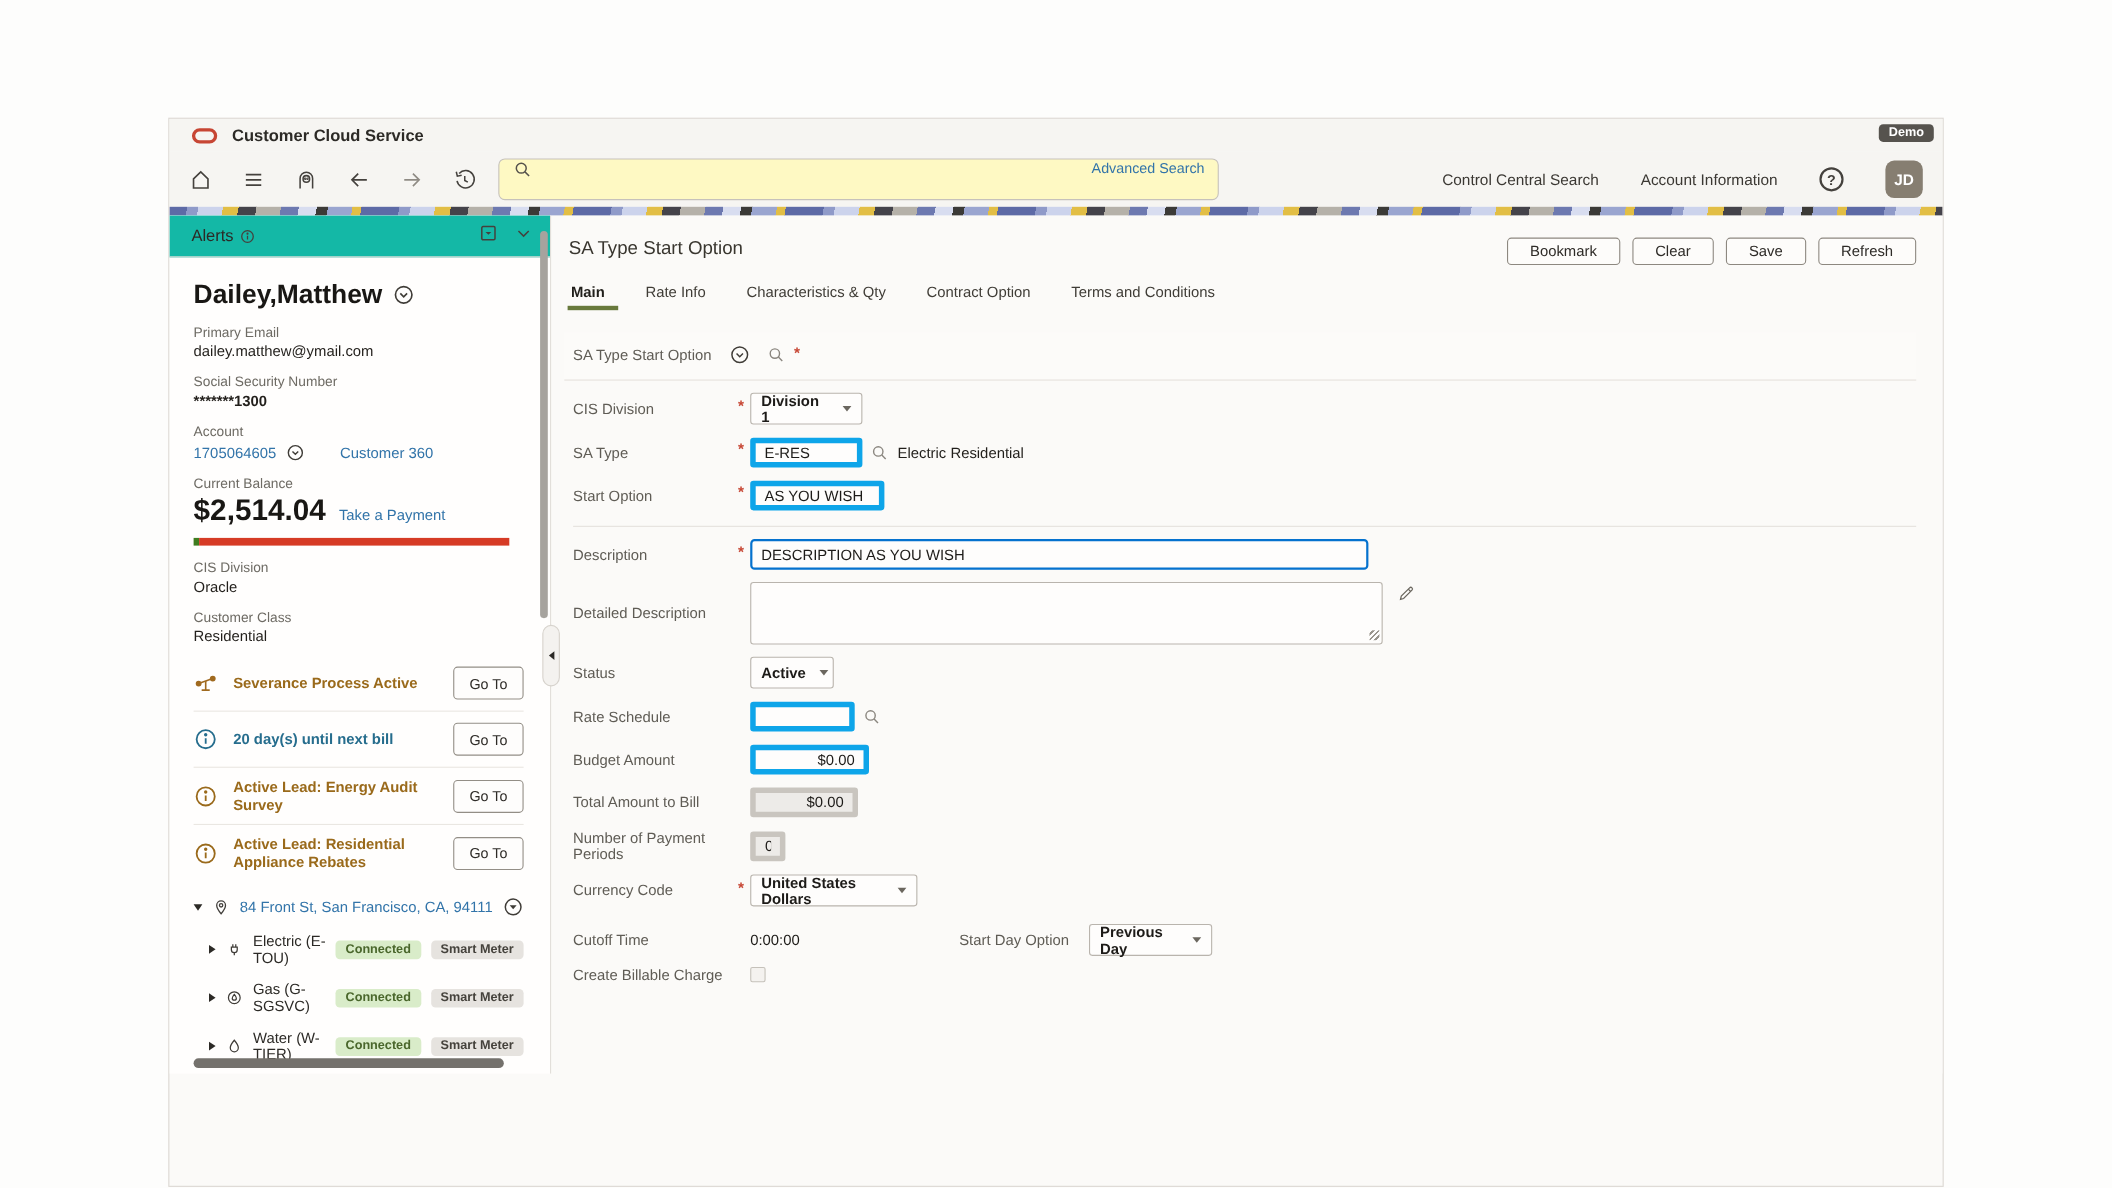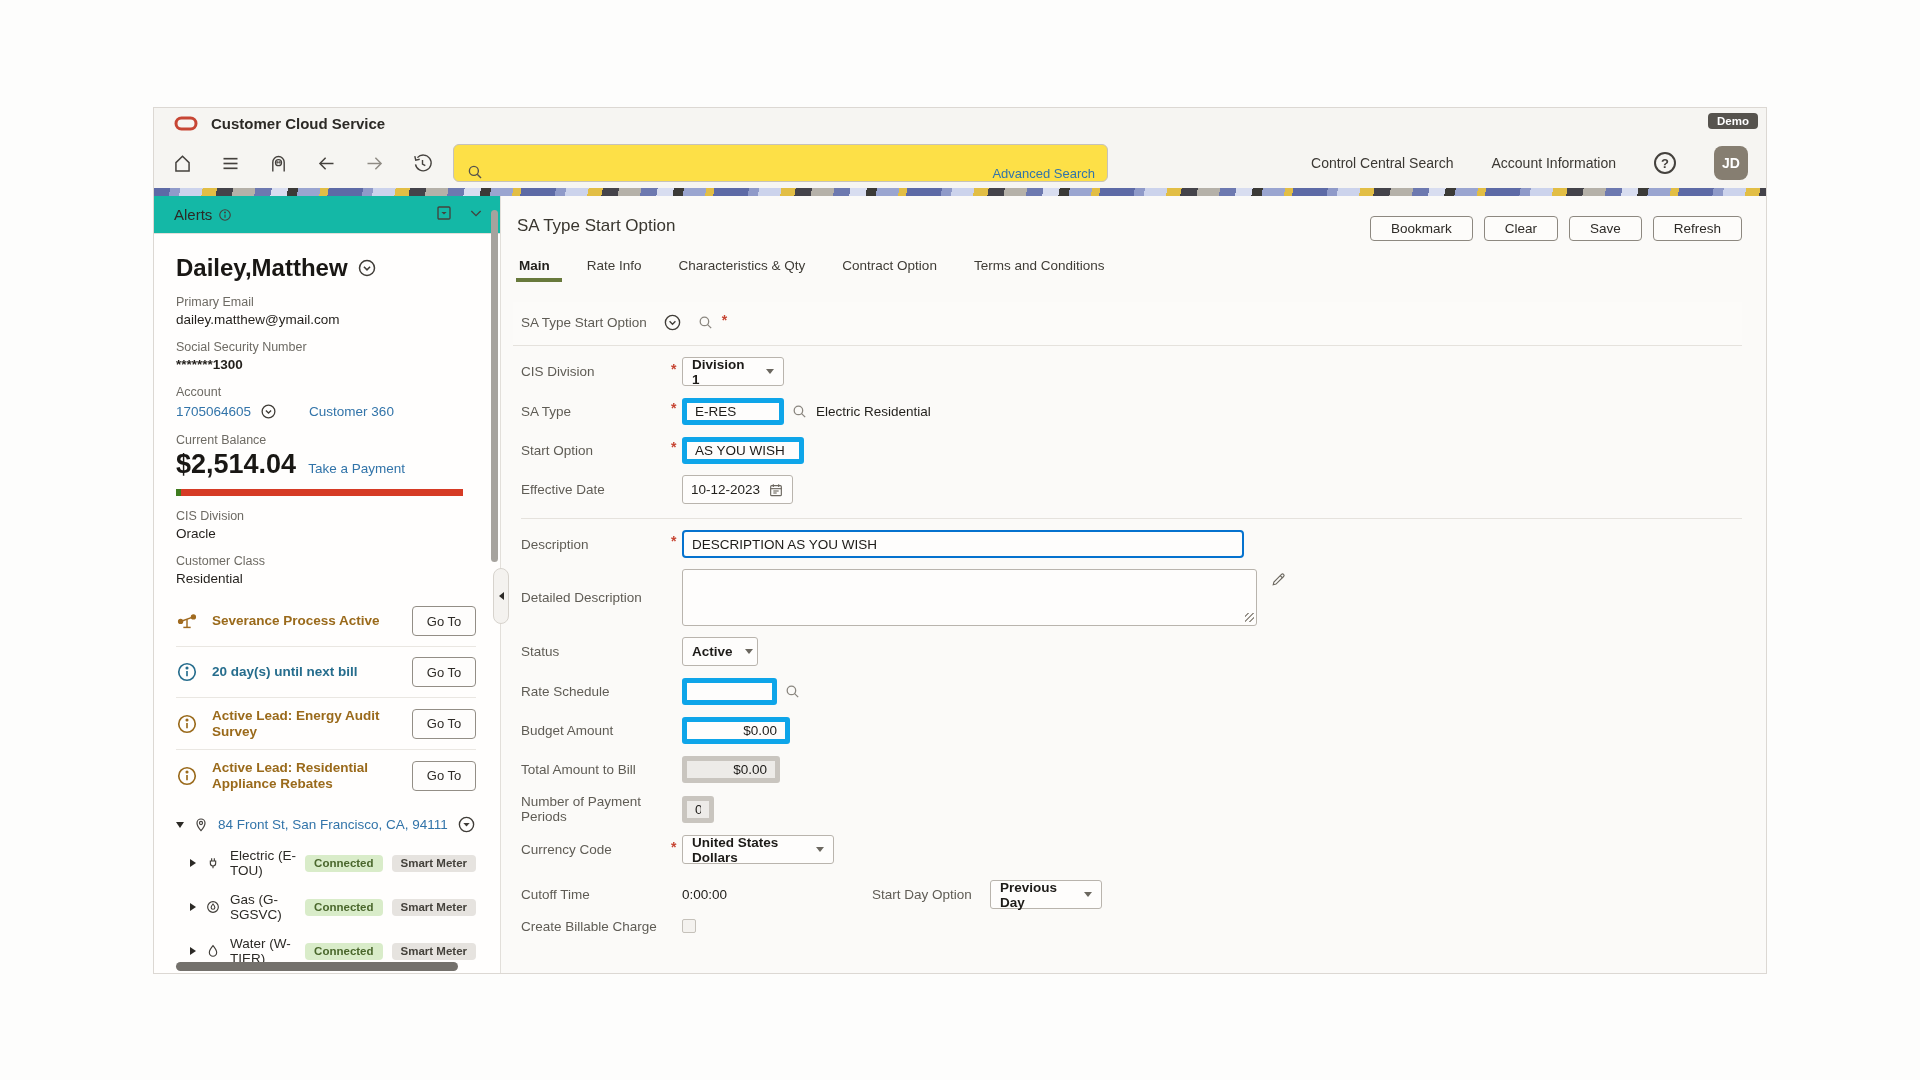--- a/index.html
+++ b/index.html
@@ -1,28 +1,28 @@
 <!DOCTYPE html>
 <html><head>
 <meta charset="utf-8">
 <style>
   * { margin:0; padding:0; box-sizing:border-box; }
   html,body { width:1920px; height:1080px; background:#fdfdfc; font-family:"Liberation Sans", sans-serif; color:#211f1b; }
-  .window { position:absolute; left:153px; top:107px; width:1614px; height:867px; background:#fbfaf8; border:1px solid #dcd8d3; overflow:hidden; }
+  .window { position:absolute; left:153px; top:107px; width:1614px; height:972px; background:#fbfaf8; border:1px solid #dcd8d3; overflow:hidden; }
 
   
   .titlebar { height:30px; background:#f6f5f2; display:flex; align-items:center; padding-left:20px; gap:13px; position:relative; }
   .app-title { font-size:15px; font-weight:700; color:#2c2a26; }
   .demo-badge { position:absolute; right:8px; top:5px; background:#56534e; color:#fff; font-size:11.5px; font-weight:700; padding:2px 9px; border-radius:4px; }
 
   
   .toolbar { height:50px; background:#f6f5f2; display:flex; align-items:center; padding:0 18px; }
   .tb-icons { display:flex; gap:27px; align-items:center; color:#44413d; margin-right:20px; }
   .tb-icons svg { display:block; }
-  .searchbox { width:655px; height:38px; background:#fde047; border:1px solid #c6c2bb; border-radius:6px; display:flex; align-items:flex-end; padding:0 12px; gap:4px; }
+  .searchbox { width:655px; height:38px; background:#fef9c3; border:1px solid #c6c2bb; border-radius:6px; display:flex; align-items:flex-start; padding:0 12px; gap:4px; }
   .search-input { flex:1; border:none; outline:none; font-size:14px; background:transparent; font-family:inherit; }
   .adv-link { color:#3274a9; font-size:13px; cursor:pointer; white-space:nowrap; }
   .tb-right { margin-left:auto; display:flex; align-items:center; gap:38px; font-size:14px; color:#3b3833; }
   .tb-link { cursor:pointer; white-space:nowrap; }
   .help-circle { width:22px; height:22px; border:2px solid #44413d; border-radius:50%; display:flex; align-items:center; justify-content:center; font-size:13px; font-weight:700; color:#44413d; }
   .avatar { width:34px; height:34px; background:#867e71; border-radius:8px; color:#fff; display:flex; align-items:center; justify-content:center; font-size:14px; font-weight:700; }
 
   
   .banner { height:8px; background:repeating-linear-gradient(100deg,
     #5d6aa6 0 16px, #8f9ac9 16px 26px, #ccd3ec 26px 48px, #e2be45 48px 62px,
@@ -443,37 +443,20 @@
               </span>
             <span class="descriptor" style="font-weight:400;">Electric Residential</span>
           </div>
 
           <div class="frow">
             <span class="flabel">Start Option</span>
             <span class="req-slot req"></span>
             <input class="tinput" style="width: 122px;" value="AS YOU WISH">
           </div>
 
-          <div class="frow">
-            <span class="flabel">Effective Date</span>
-            <span class="req-slot"></span>
-            <span class="date-wrap">
-              <span>10-12-2023</span>
-              <span class="cal-icon">
-                  <svg width="16" height="16" viewBox="0 0 24 24" fill="none" stroke="currentColor" stroke-width="1.7">
-                    <rect x="4" y="5.5" width="16" height="15" rx="1.5"></rect>
-                    <line x1="8" y1="3.5" x2="8" y2="7.5"></line>
-                    <line x1="16" y1="3.5" x2="16" y2="7.5"></line>
-                    <line x1="4" y1="10" x2="20" y2="10"></line>
-                    <line x1="8" y1="13.5" x2="16" y2="13.5"></line>
-                    <line x1="8" y1="16.5" x2="13" y2="16.5"></line>
-                  </svg>
-                </span>
-            </span>
-          </div>
 
           <div class="divider"></div>
 
           <div class="frow">
             <span class="flabel">Description</span>
             <span class="req-slot req"></span>
             <input class="tinput desc-input" value="DESCRIPTION AS YOU WISH" style="">
           </div>
 
           <div class="frow" style="align-items:center;">

